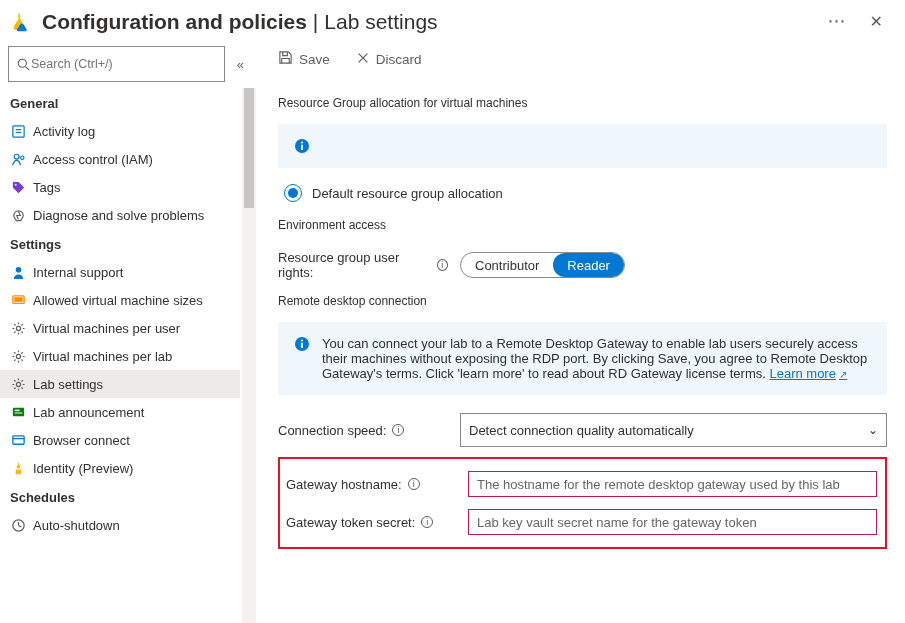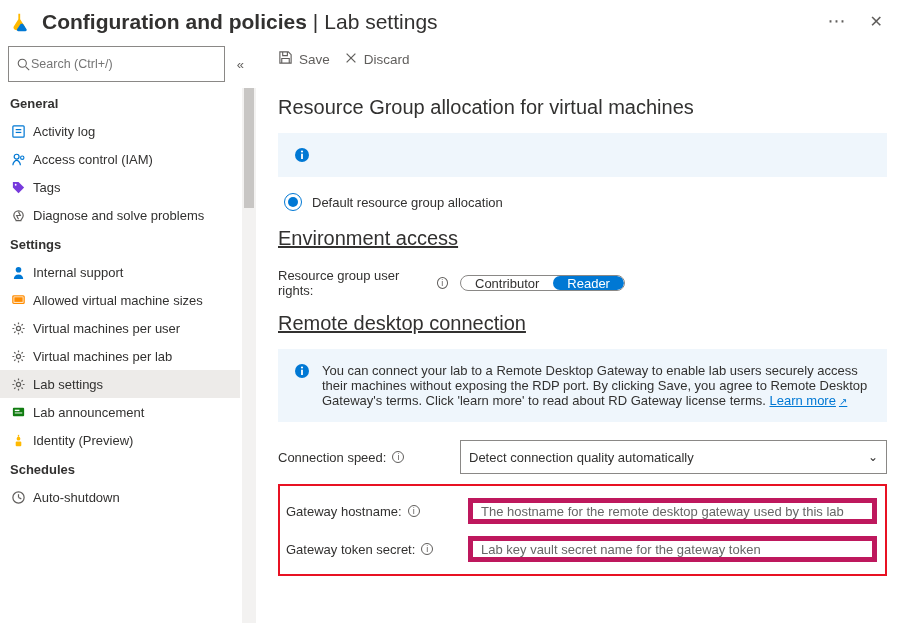--- a/index.html
+++ b/index.html
@@ -23,45 +23,45 @@
   .collapse-chevron { color: #605e5c; font-size: 13px; cursor: pointer; padding: 4px;}
   .scroll-col { flex:1; overflow-y: hidden; position: relative;}
   .scrollbar { position:absolute; right:0; top:0; bottom:0; width:14px; background:#f3f2f1;}
   .scrollbar-thumb { position:absolute; left:2px; right:2px; top:0; height:120px; background:#c8c6c4;}
   .menu { padding-right: 16px;}
   .group-header { font-weight: 600; font-size: 13px; padding: 8px 10px 6px 10px; color:#323130;}
   .menu-item { display: flex; align-items: center; gap: 7px; padding: 6px 10px; cursor: pointer; font-size: 13px; color:#323130;}
   .menu-item.selected { background: #edebe9; }
   .mi-icon { width: 16px; height: 16px; flex-shrink:0; display:flex; align-items:center; justify-content:center;}
   .content { flex: 1; display:flex; flex-direction: column; padding: 0 18px 0 22px; overflow: hidden; }
-  .toolbar { display: flex; align-items: center; gap: 14px; padding: 8px 0 10px 0; color:#605e5c; border-bottom: none;}
+  .toolbar { display: flex; align-items: center; gap: 26px; padding: 8px 0 10px 0; color:#605e5c; border-bottom: none;}
   .tool-btn { display: flex; align-items: center; gap: 6px; color:#605e5c; cursor:pointer; font-size: 13.5px;}
   .content-scroll { flex:1; overflow:hidden; padding-top: 14px;}
-  .section-title { font-size: 20px; color:#323130; margin-bottom: 14px; margin-top: 4px;}
+  .section-title { font-size: 12px; color:#323130; margin-bottom: 14px; margin-top: 4px;}
   .info-box { background: #eff6fc; padding: 14px 16px 14px 16px; display:flex; gap:12px; font-size:13px; color:#323130; margin-bottom: 14px;}
   .info-icon { width:16px; height:16px; flex-shrink:0; display:flex; align-items:center; justify-content:center;}
   .radio-row { display:flex; align-items:center; gap:10px; padding: 2px 0 6px 6px; font-size:13px;}
   .radio { width:18px; height:18px; border-radius:50%; border:1px solid #323130; position:relative; flex-shrink:0;}
   .radio.checked { border-color:#0078d4;}
   .radio.checked::after { content:""; position:absolute; inset:3px; border-radius:50%; background:#0078d4;}
   .field-row { display:flex; align-items:center; gap: 12px; padding: 4px 0;}
   .field-label { width: 170px; font-size: 13px; color:#323130; display:flex; align-items:center; gap:6px;}
   .help-ico { width:12px; height:12px; border:1px solid #605e5c; border-radius:50%; font-size:9px; display:flex; align-items:center; justify-content:center; color:#605e5c; cursor:help;}
-  .pill-toggle { display:flex; border:1px solid #8a8886; border-radius: 14px; overflow:hidden; height: 16px;}
+  .pill-toggle { display:flex; border:1px solid #8a8886; border-radius: 14px; overflow:hidden; height: 26px;}
   .pill-opt { padding: 0 14px; display:flex; align-items:center; font-size:13px; cursor:pointer;}
   .pill-opt.active { background:#0078d4; color:#fff; border-radius: 14px;}
   .link { color:#0078d4; text-decoration: underline; cursor:pointer;}
   .ext-ico { font-size: 10px; margin-left:3px;}
   .dropdown { flex:1; border:1px solid #8a8886; height: 22px; display:flex; align-items:center; padding: 16px 8px; justify-content:space-between; cursor:pointer; font-size:13px; color:#323130;}
   .chev-down { font-size: 12px; color:#323130;}
-  .text-input { flex:1; border:5px solid #be185d; height: 26px; padding: 0 8px; font-size:13px; color:#666;}
+  .text-input { flex:1; border:1px solid #be185d; height: 26px; padding: 0 8px; font-size:13px; color:#666;}
   .text-input::placeholder { color:#666;}
   .highlight-box { border: 2.5px solid #e81123; padding: 6px 8px 6px 6px; margin-top: 6px;}
   .highlight-box .field-row { padding: 6px 0;}
-  .mt { margin-top: 10px; text-decoration: underline;}
+  .mt { margin-top: 10px;}
 </style>
 </head>
 <body>
 
 <div class="pane">
 
   <div class="header">
     <div class="header-icon">
       <svg width="22" height="22" viewBox="0 0 24 24">
           <path fill="#ffb900" d="M4 3h6v6l5 8c1 2-1 4-3 4H6c-2 0-4-2-3-4l5-8V3z"></path>
@@ -192,20 +192,29 @@
                   <rect x="2" y="3" width="12" height="9" rx="1" fill="#107c10"></rect>
                   <rect x="4" y="5" width="5" height="1.5" fill="#fff"></rect>
                   <rect x="4" y="8" width="8" height="1" fill="#fff"></rect>
                 </svg>
               </span>
               <span>Lab announcement</span>
             </div>
             <div class="menu-item">
               <span class="mi-icon">
                 <svg width="15" height="15" viewBox="0 0 16 16">
+                  <rect x="2" y="3" width="12" height="9" rx="1" fill="none" stroke="#0078d4" stroke-width="1.4"></rect>
+                  <line x1="2" y1="6" x2="14" y2="6" stroke="#0078d4" stroke-width="1.4"></line>
+                </svg>
+              </span>
+              <span>Browser connect</span>
+            </div>
+            <div class="menu-item">
+              <span class="mi-icon">
+                <svg width="15" height="15" viewBox="0 0 16 16">
                   <circle cx="8" cy="6" r="2" fill="#ffb900"></circle>
                   <rect x="5" y="9" width="6" height="5" rx="1" fill="#ffb900"></rect>
                   <rect x="7.3" y="2" width="1.4" height="2" fill="#ffb900"></rect>
                 </svg>
               </span>
               <span>Identity (Preview)</span>
             </div>
             <div class="group-header">Schedules</div>
             <div class="menu-item">
               <span class="mi-icon">

